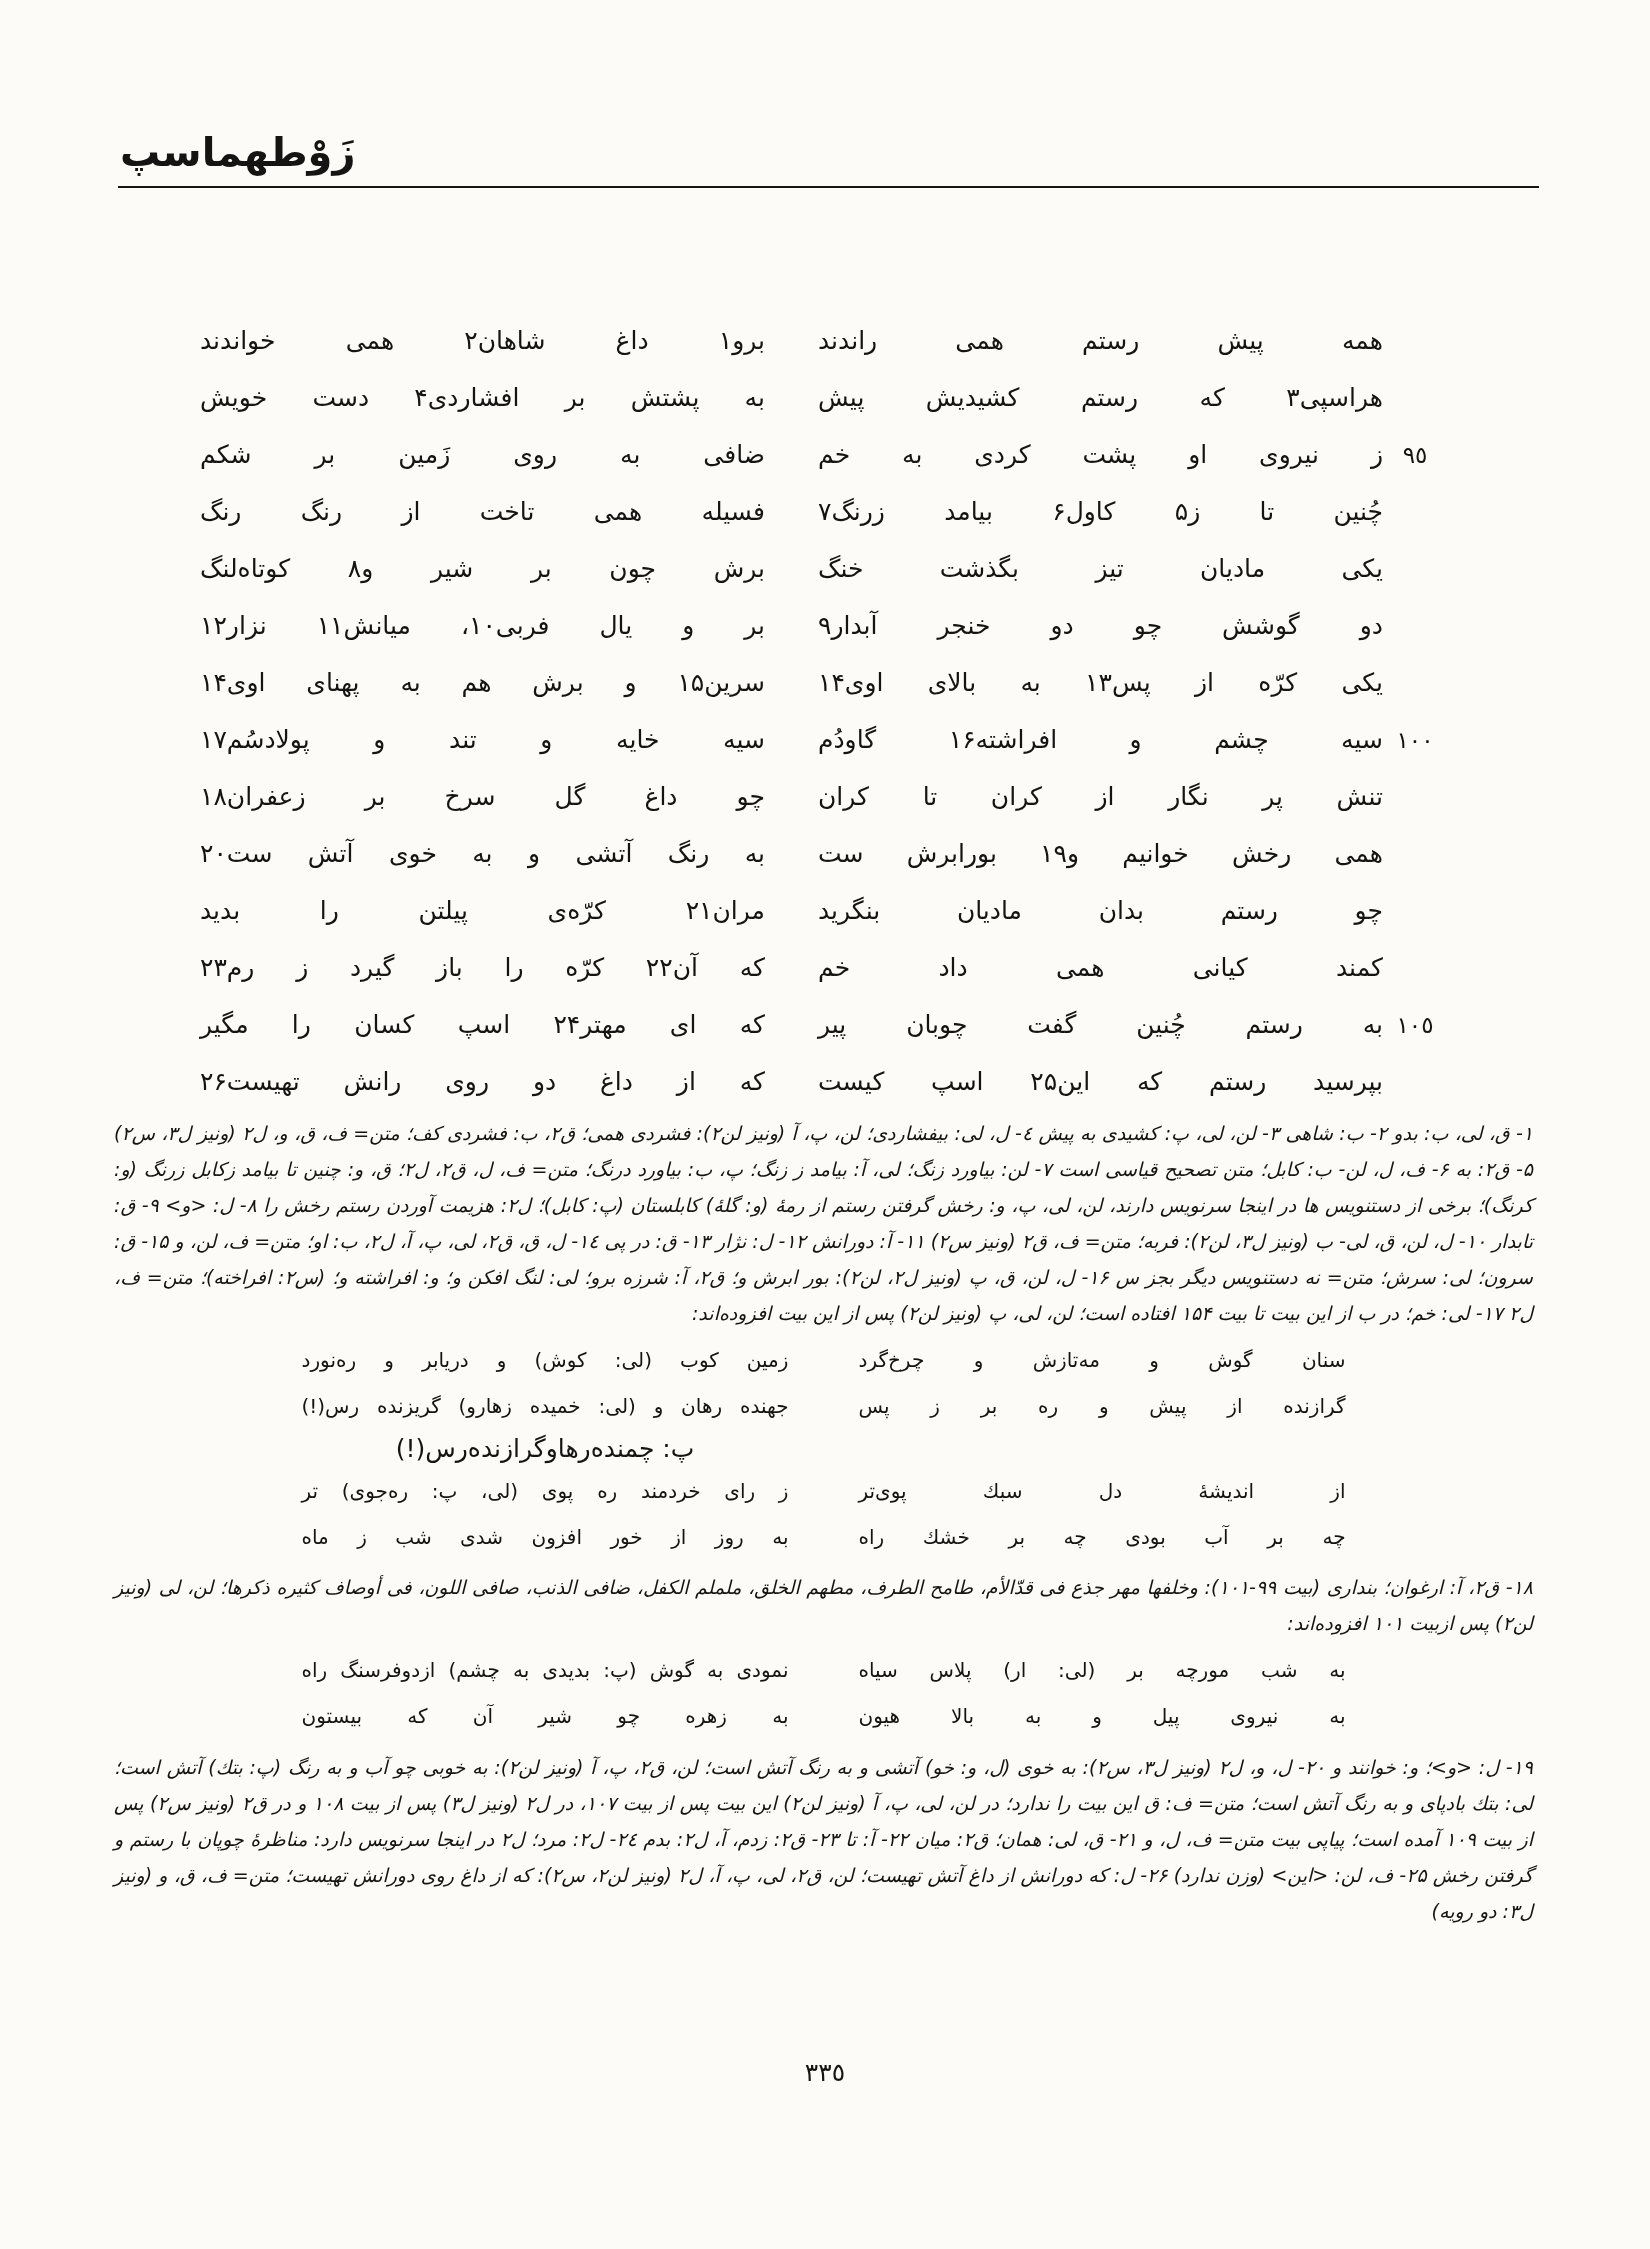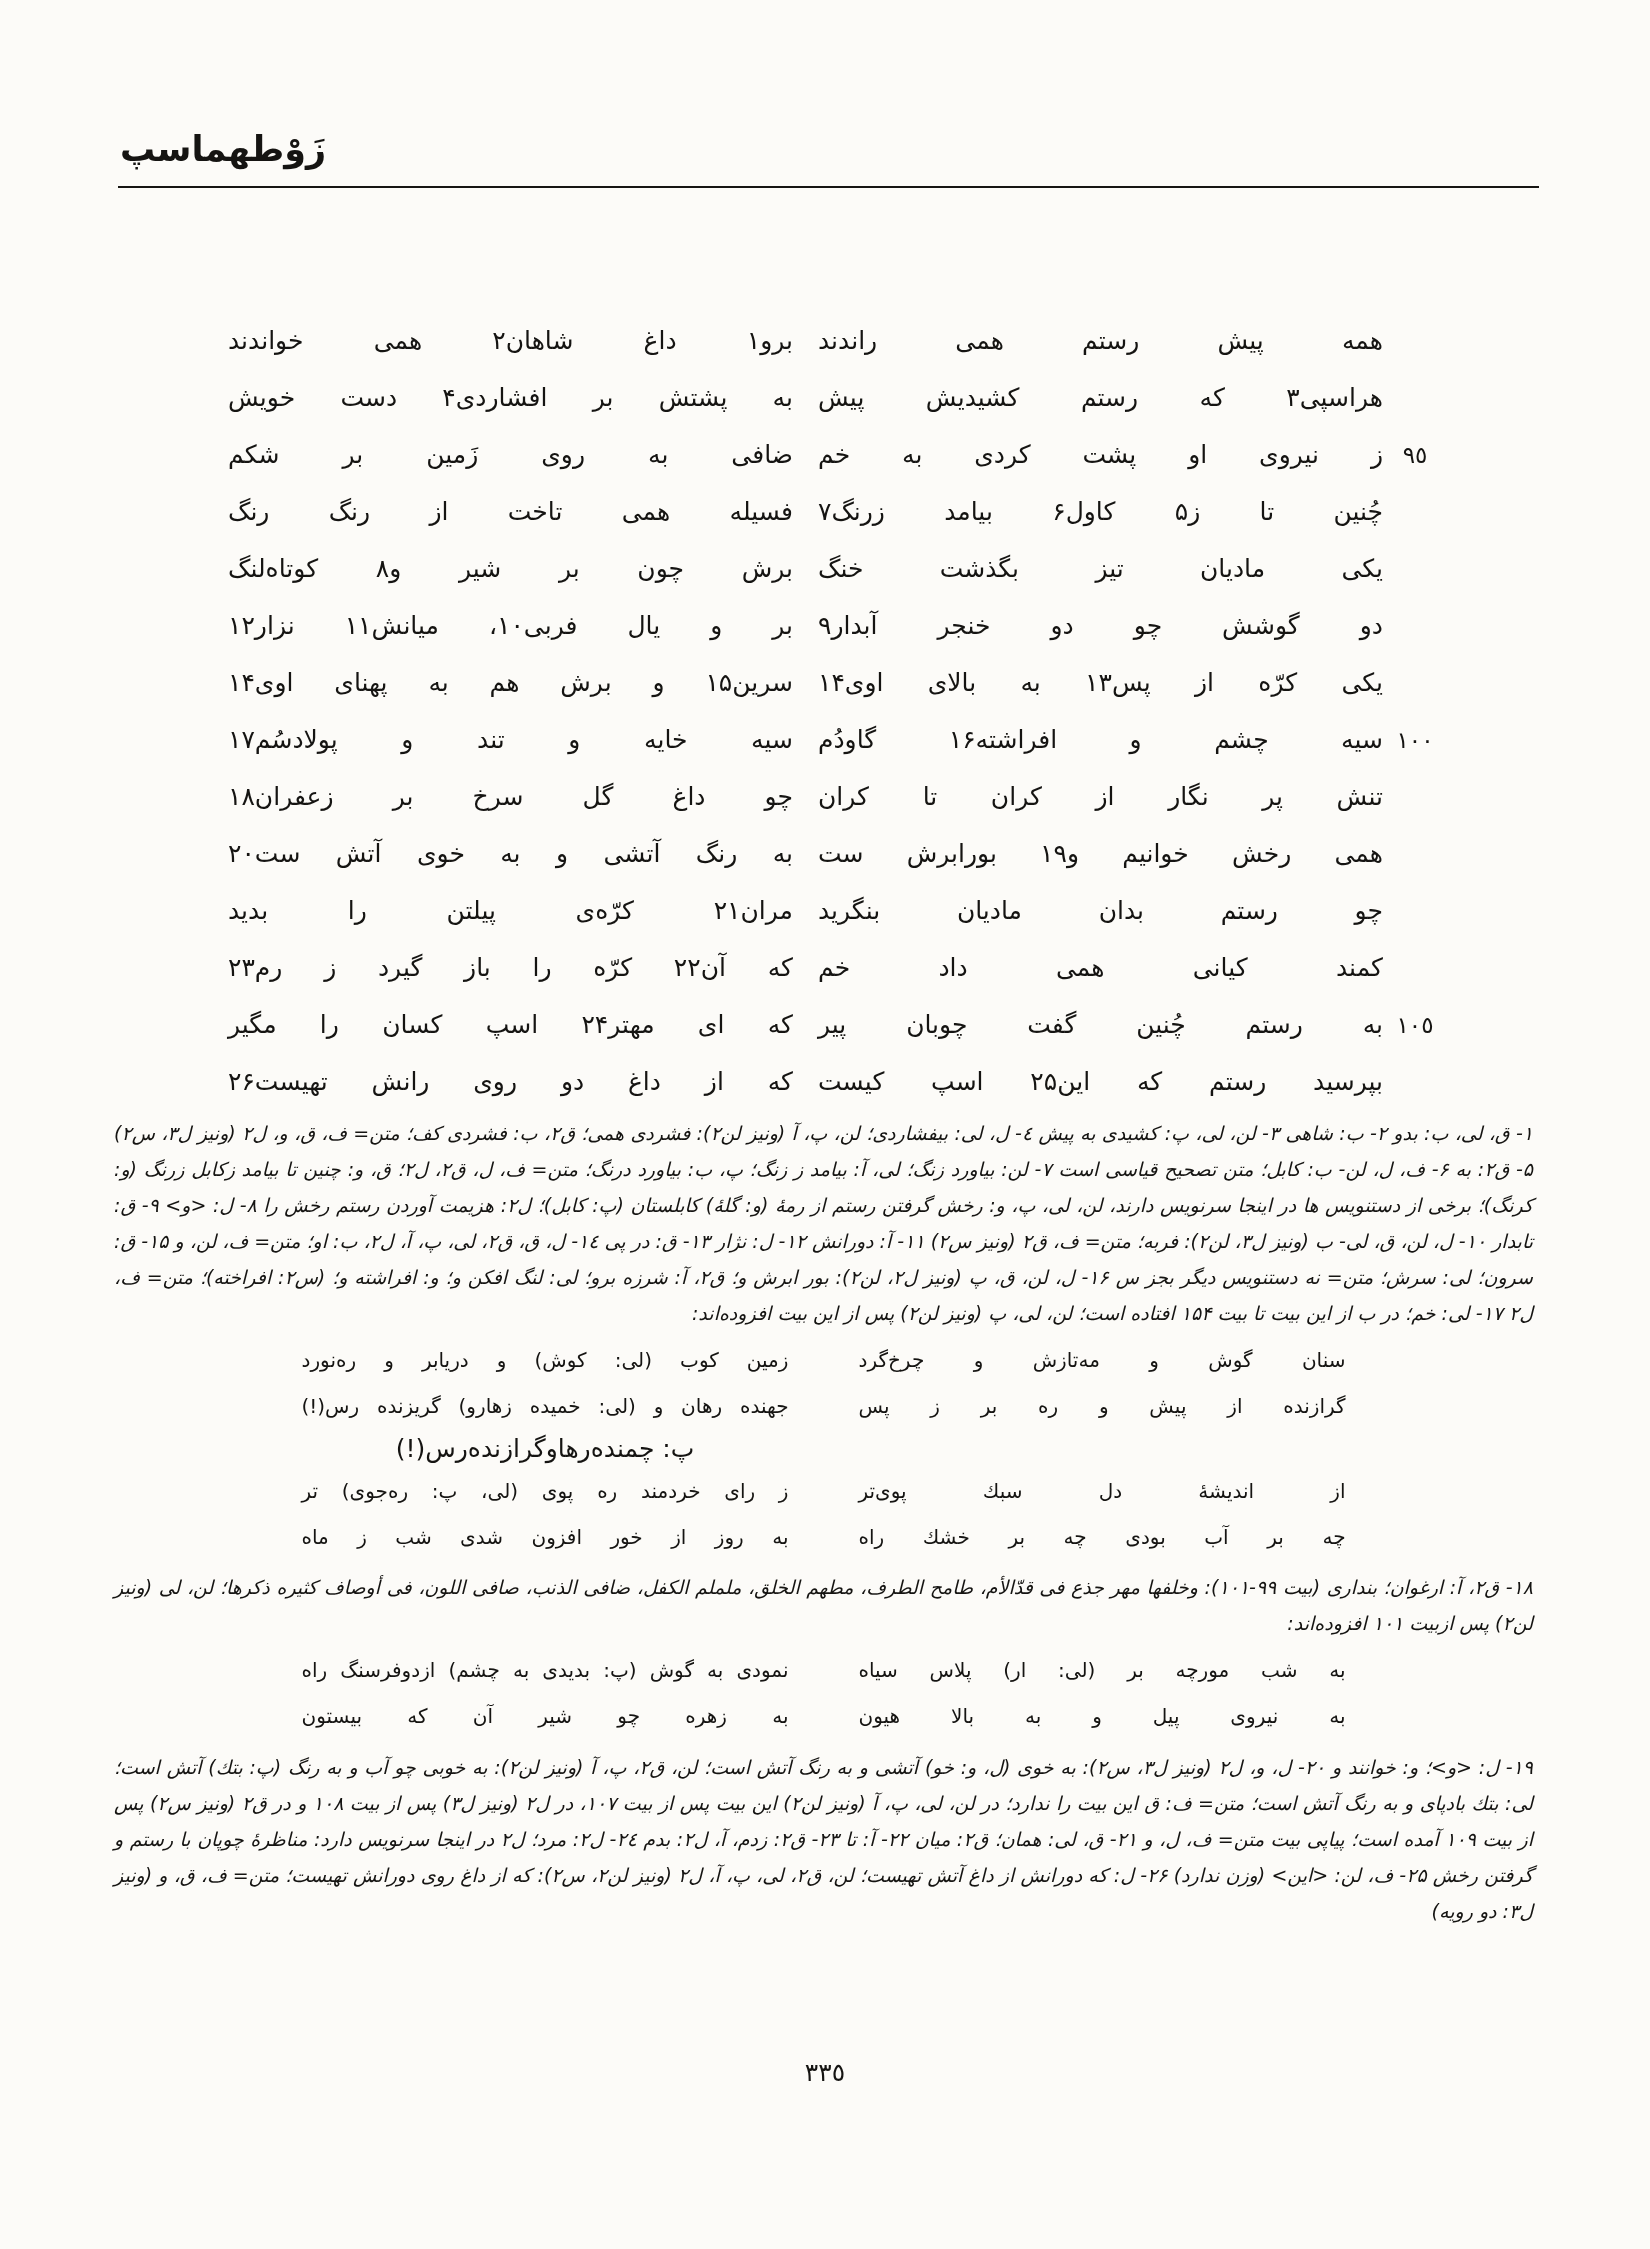--- a/index.html
+++ b/index.html
@@ -4,40 +4,40 @@
 <style>
   html,body{margin:0;padding:0;}
   body{
     width:1650px;height:2250px;position:relative;
     background:#fcfbf8;color:#151412;
     font-family:"DejaVu Sans",sans-serif;
     overflow:hidden;
   }
   .running-title{
     position:absolute;top:129px;left:120px;
-    font-size:35px;font-weight:bold;letter-spacing:0.7px;
+    font-size:40px;font-weight:bold;letter-spacing:0.7px;
   }
   .header-rule{
     position:absolute;top:186px;left:118px;width:1421px;height:0;
     border-top:2.8px solid #161513;
   }
   
   .poem{
     position:absolute;top:312px;right:203px;width:1224px;
     direction:rtl;
   }
   .verse-row{display:flex;align-items:center;height:57px;}
   .verse-num{
     width:64px;flex:0 0 64px;font-size:23px;text-align:center;
   }
   .hemi{
     font-size:25px;line-height:42px;direction:rtl;
     text-align:justify;text-align-last:justify;white-space:nowrap;
   }
-  .hemi-first{width:565px;flex:0 0 565px;}
+  .hemi-first{width:565px;flex:0 0 565px;margin-left:28px;}
   .col-gap{width:25px;flex:0 0 25px;}
   .hemi-second{width:565px;flex:0 0 565px;}
   
   .apparatus{
     position:absolute;top:1115px;right:117px;width:1419px;
     direction:rtl;font-size:19px;line-height:36px;
   }
   .app-para{
     text-align:justify;text-justify:inter-word;margin:0 0 5.6px 0;font-style:italic;
   }

